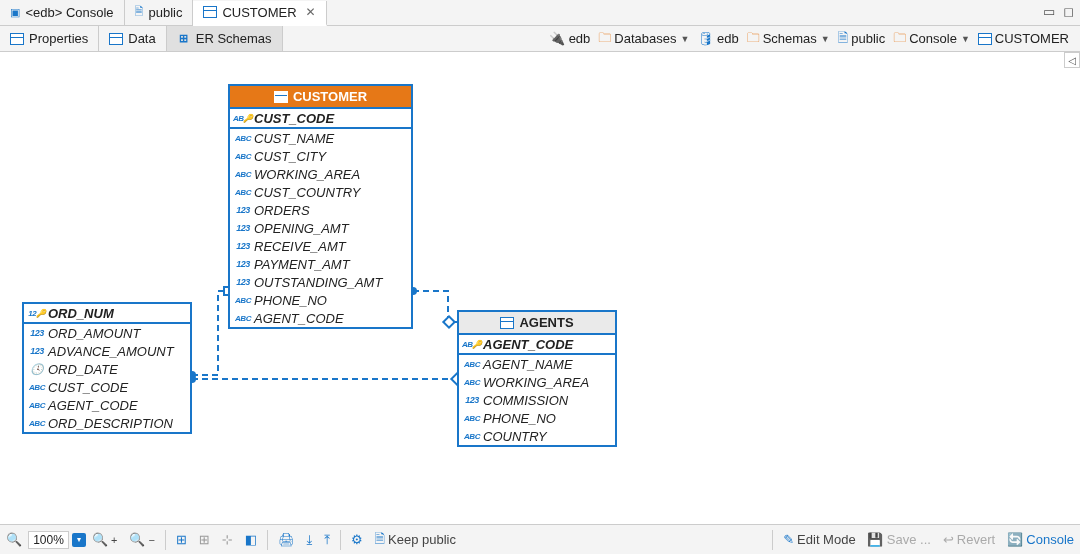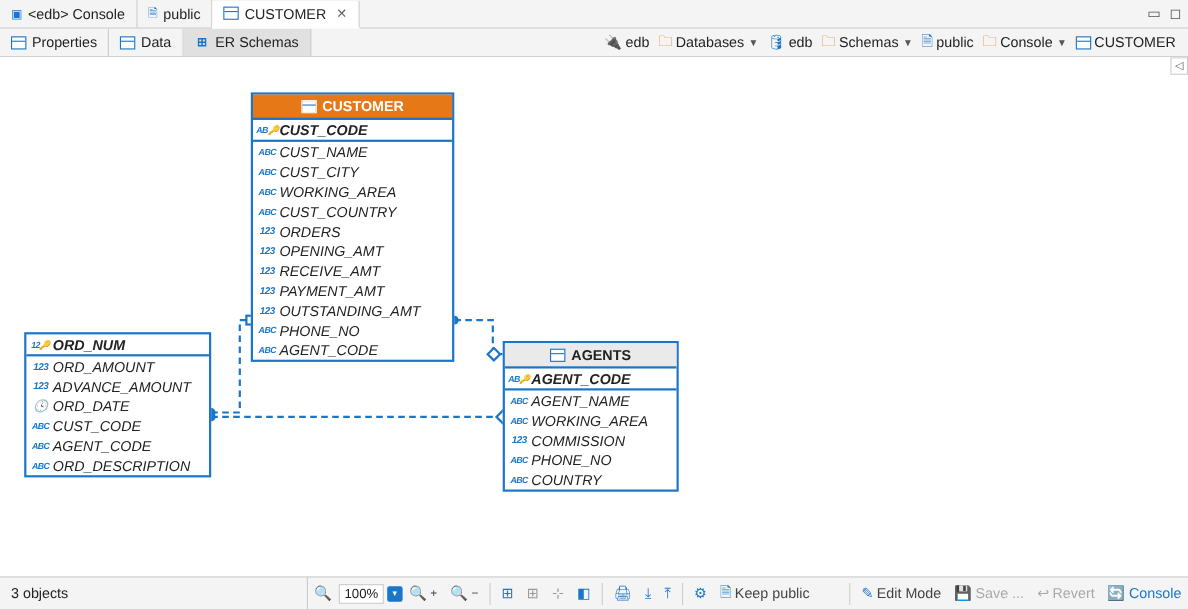--- a/index.html
+++ b/index.html
@@ -270,23 +270,20 @@
         <span>PHONE_NO</span>
       </div>
     <div class="entity-col">
         <span class="ico ico-abc"></span>
         <span>COUNTRY</span>
       </div>
   </div>
 </div>
 
 <div class="footer">
-  <div class="footer-left">
-      <span>3 objects</span>
-    </div>
   <div class="footer-tools">
     <div class="tool-btn">🔍</div>
     <div class="zoom-box">
       <span class="zoom-val">100%</span>
       <span class="zoom-drop">▾</span>
     </div>
     <div class="tool-btn">🔍<sup>+</sup></div>
     <div class="tool-btn">🔍<sup>−</sup></div>
     <div class="tool-sep"></div>
     <div class="tool-btn" style="color:#1976c9">⊞</div>

